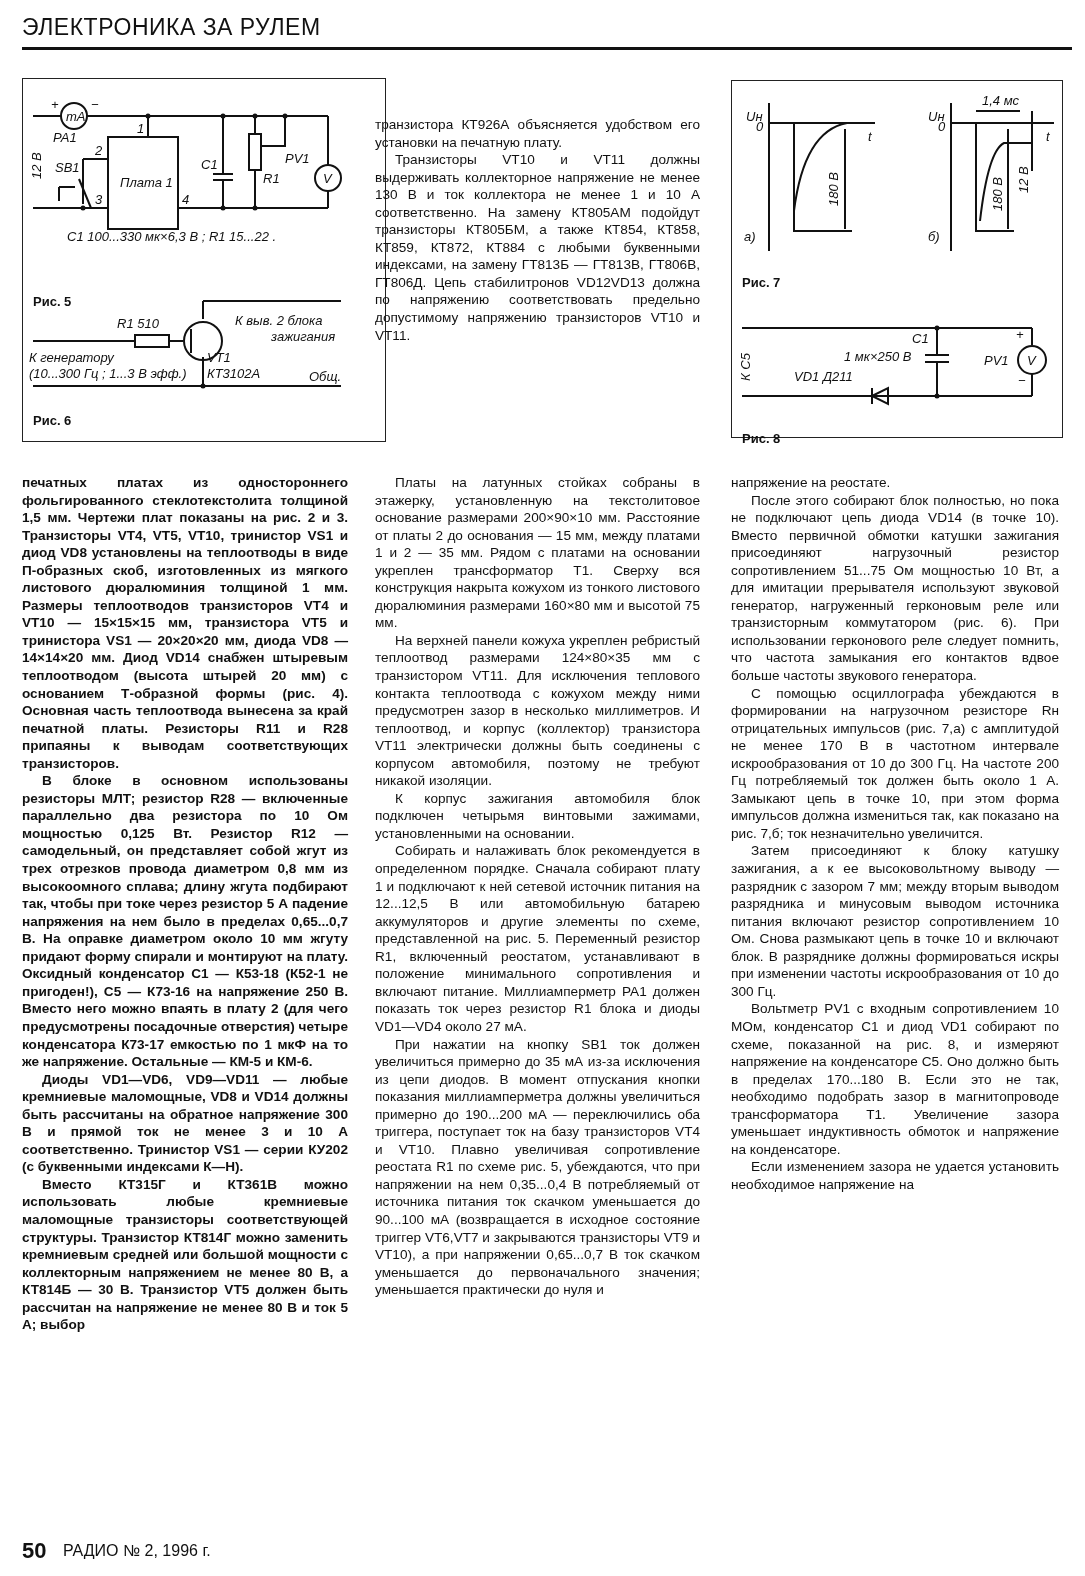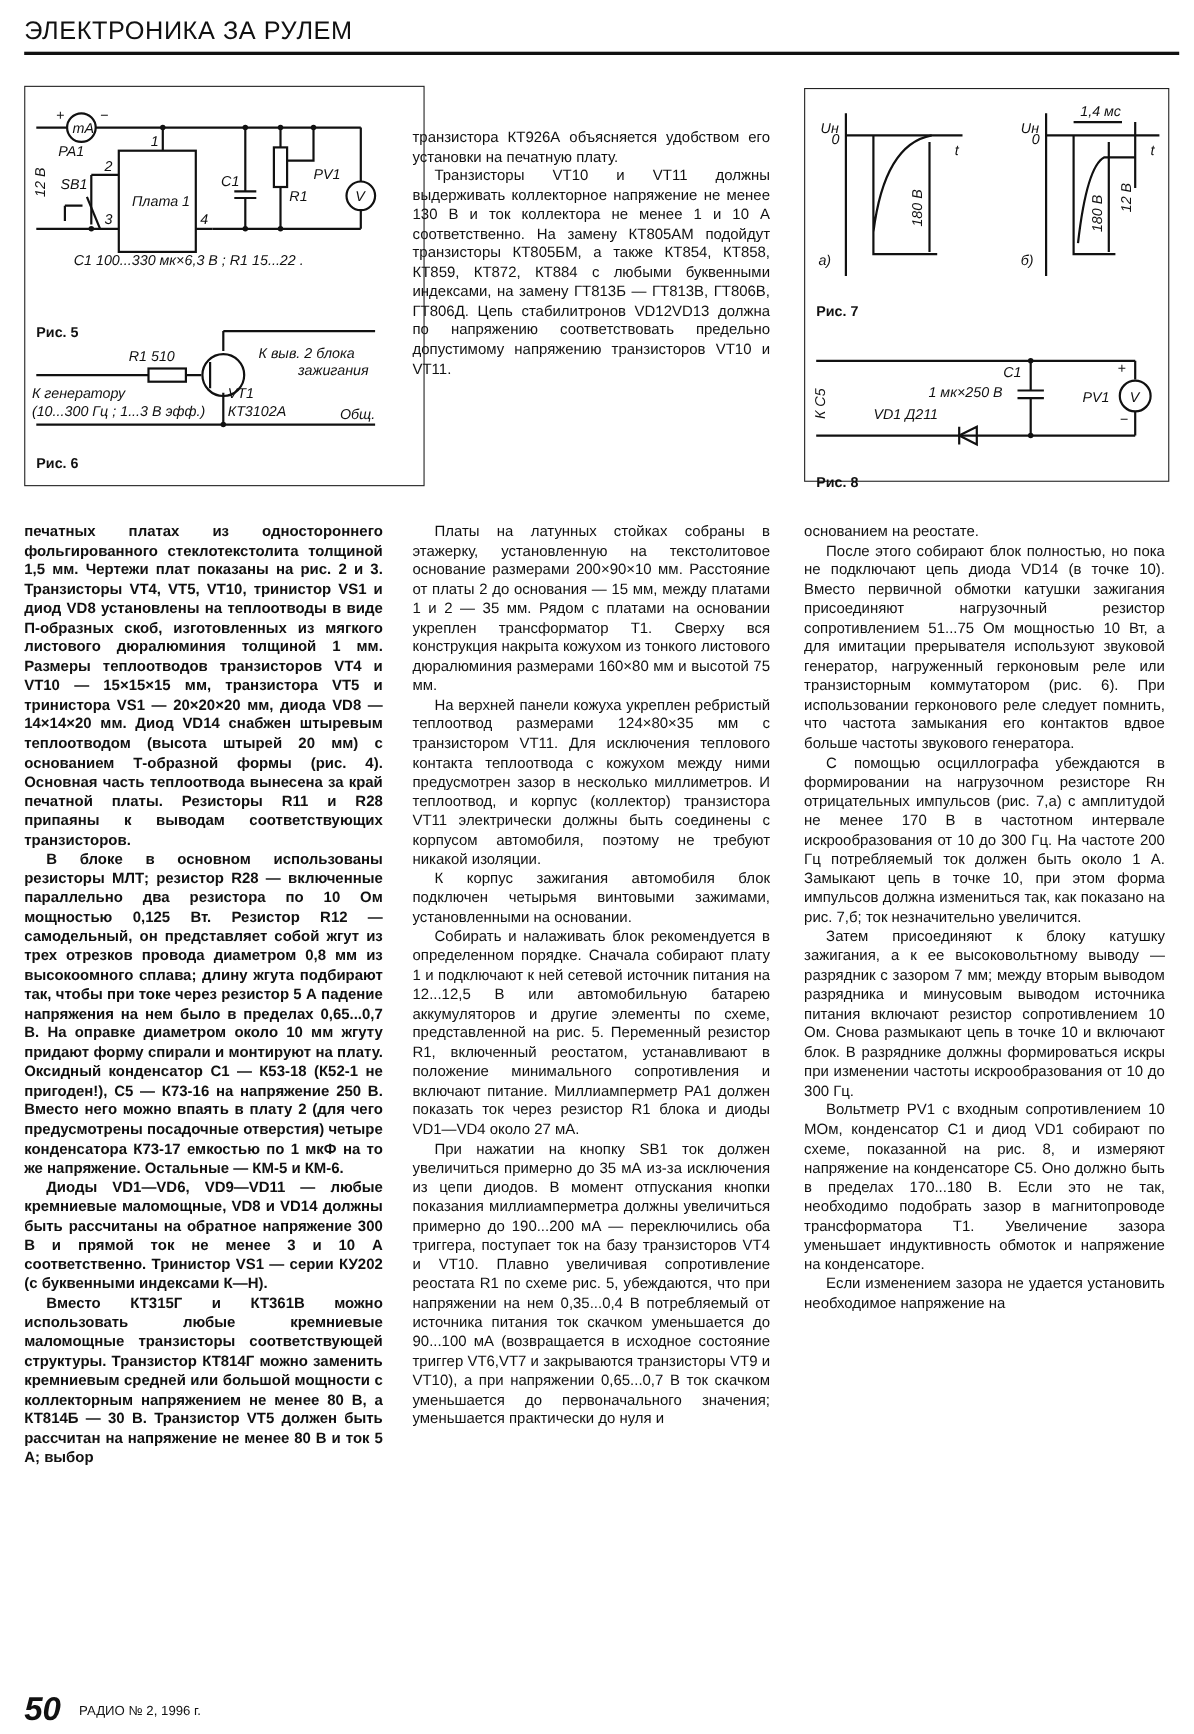--- a/index.html
+++ b/index.html
@@ -6,22 +6,22 @@
   body{width:1085px;height:1576px;position:relative;overflow:hidden;font-family:"Liberation Sans",sans-serif;color:#111;}
   .header{position:absolute;left:22px;top:14px;font-weight:normal;font-size:23px;letter-spacing:0.5px;}
   .header-rule{position:absolute;left:22px;top:47px;width:1050px;height:3px;background:#111;}
   .fig{position:absolute;border:1.5px solid #222;background:#fff;}
   .fig svg{position:absolute;left:0;top:0;}
   .fig .cap{position:absolute;font-weight:bold;font-size:13px;}
   .col{position:absolute;font-size:13.6px;line-height:17.55px;text-align:justify;}
   .col p{margin:0;text-indent:0;}
   .col p.ind{text-indent:20px;}
   .footer{position:absolute;left:22px;top:1538px;}
-  .pgnum{font-weight:bold;font-size:30px;vertical-align:middle;font-style:italic;}
-  .issue{font-size:12px;margin-left:12px;vertical-align:middle;}
+  .pgnum{font-weight:bold;font-size:22px;vertical-align:middle;}
+  .issue{font-size:16px;margin-left:12px;vertical-align:middle;}
   svg text{font-family:"Liberation Sans",sans-serif;font-style:italic;font-size:13px;fill:#111;}
 </style>
 </head>
 <body>
 
 <div class="header">ЭЛЕКТРОНИКА ЗА РУЛЕМ</div>
 <div class="header-rule"></div>
 
 <div class="fig" style="left:22px;top:78px;width:332px;height:362px;padding-left:30px;">
   <svg width="332" height="362">
@@ -176,21 +176,21 @@
 
 <div class="col" style="left:375px;top:474px;width:325px;">
   <p class="ind">Платы на латунных стойках собраны в этажерку, установленную на текстолитовое основание размерами 200×90×10 мм. Расстояние от платы 2 до основания — 15 мм, между платами 1 и 2 — 35 мм. Рядом с платами на основании укреплен трансформатор Т1. Сверху вся конструкция накрыта кожухом из тонкого листового дюралюминия размерами 160×80 мм и высотой 75 мм.</p>
   <p class="ind">На верхней панели кожуха укреплен ребристый теплоотвод размерами 124×80×35 мм с транзистором VT11. Для исключения теплового контакта теплоотвода с кожухом между ними предусмотрен зазор в несколько миллиметров. И теплоотвод, и корпус (коллектор) транзистора VT11 электрически должны быть соединены с корпусом автомобиля, поэтому не требуют никакой изоляции.</p>
   <p class="ind">К корпус зажигания автомобиля блок подключен четырьмя винтовыми зажимами, установленными на основании.</p>
   <p class="ind">Собирать и налаживать блок рекомендуется в определенном порядке. Сначала собирают плату 1 и подключают к ней сетевой источник питания на 12...12,5 В или автомобильную батарею аккумуляторов и другие элементы по схеме, представленной на рис. 5. Переменный резистор R1, включенный реостатом, устанавливают в положение минимального сопротивления и включают питание. Миллиамперметр РА1 должен показать ток через резистор R1 блока и диоды VD1—VD4 около 27 мА.</p>
   <p class="ind">При нажатии на кнопку SB1 ток должен увеличиться примерно до 35 мА из-за исключения из цепи диодов. В момент отпускания кнопки показания миллиамперметра должны увеличиться примерно до 190...200 мА — переключились оба триггера, поступает ток на базу транзисторов VT4 и VT10. Плавно увеличивая сопротивление реостата R1 по схеме рис. 5, убеждаются, что при напряжении на нем 0,35...0,4 В потребляемый от источника питания ток скачком уменьшается до 90...100 мА (возвращается в исходное состояние триггер VT6,VT7 и закрываются транзисторы VT9 и VT10), а при напряжении 0,65...0,7 В ток скачком уменьшается до первоначального значения; уменьшается практически до нуля и</p>
 </div>
 
 <div class="col" style="left:731px;top:474px;width:328px;">
-  <p>основанием на реостате.</p>
+  <p>напряжение на реостате.</p>
   <p class="ind">После этого собирают блок полностью, но пока не подключают цепь диода VD14 (в точке 10). Вместо первичной обмотки катушки зажигания присоединяют нагрузочный резистор сопротивлением 51...75 Ом мощностью 10 Вт, а для имитации прерывателя используют звуковой генератор, нагруженный герконовым реле или транзисторным коммутатором (рис. 6). При использовании герконового реле следует помнить, что частота замыкания его контактов вдвое больше частоты звукового генератора.</p>
   <p class="ind">С помощью осциллографа убеждаются в формировании на нагрузочном резисторе Rн отрицательных импульсов (рис. 7,а) с амплитудой не менее 170 В в частотном интервале искрообразования от 10 до 300 Гц. На частоте 200 Гц потребляемый ток должен быть около 1 А. Замыкают цепь в точке 10, при этом форма импульсов должна измениться так, как показано на рис. 7,б; ток незначительно увеличится.</p>
   <p class="ind">Затем присоединяют к блоку катушку зажигания, а к ее высоковольтному выводу — разрядник с зазором 7 мм; между вторым выводом разрядника и минусовым выводом источника питания включают резистор сопротивлением 10 Ом. Снова размыкают цепь в точке 10 и включают блок. В разряднике должны формироваться искры при изменении частоты искрообразования от 10 до 300 Гц.</p>
   <p class="ind">Вольтметр PV1 с входным сопротивлением 10 МОм, конденсатор С1 и диод VD1 собирают по схеме, показанной на рис. 8, и измеряют напряжение на конденсаторе С5. Оно должно быть в пределах 170...180 В. Если это не так, необходимо подобрать зазор в магнитопроводе трансформатора Т1. Увеличение зазора уменьшает индуктивность обмоток и напряжение на конденсаторе.</p>
   <p class="ind">Если изменением зазора не удается установить необходимое напряжение на</p>
 </div>
 
 <div class="footer">
   <span class="pgnum">50</span>
   <span class="issue">РАДИО № 2, 1996 г.</span>

